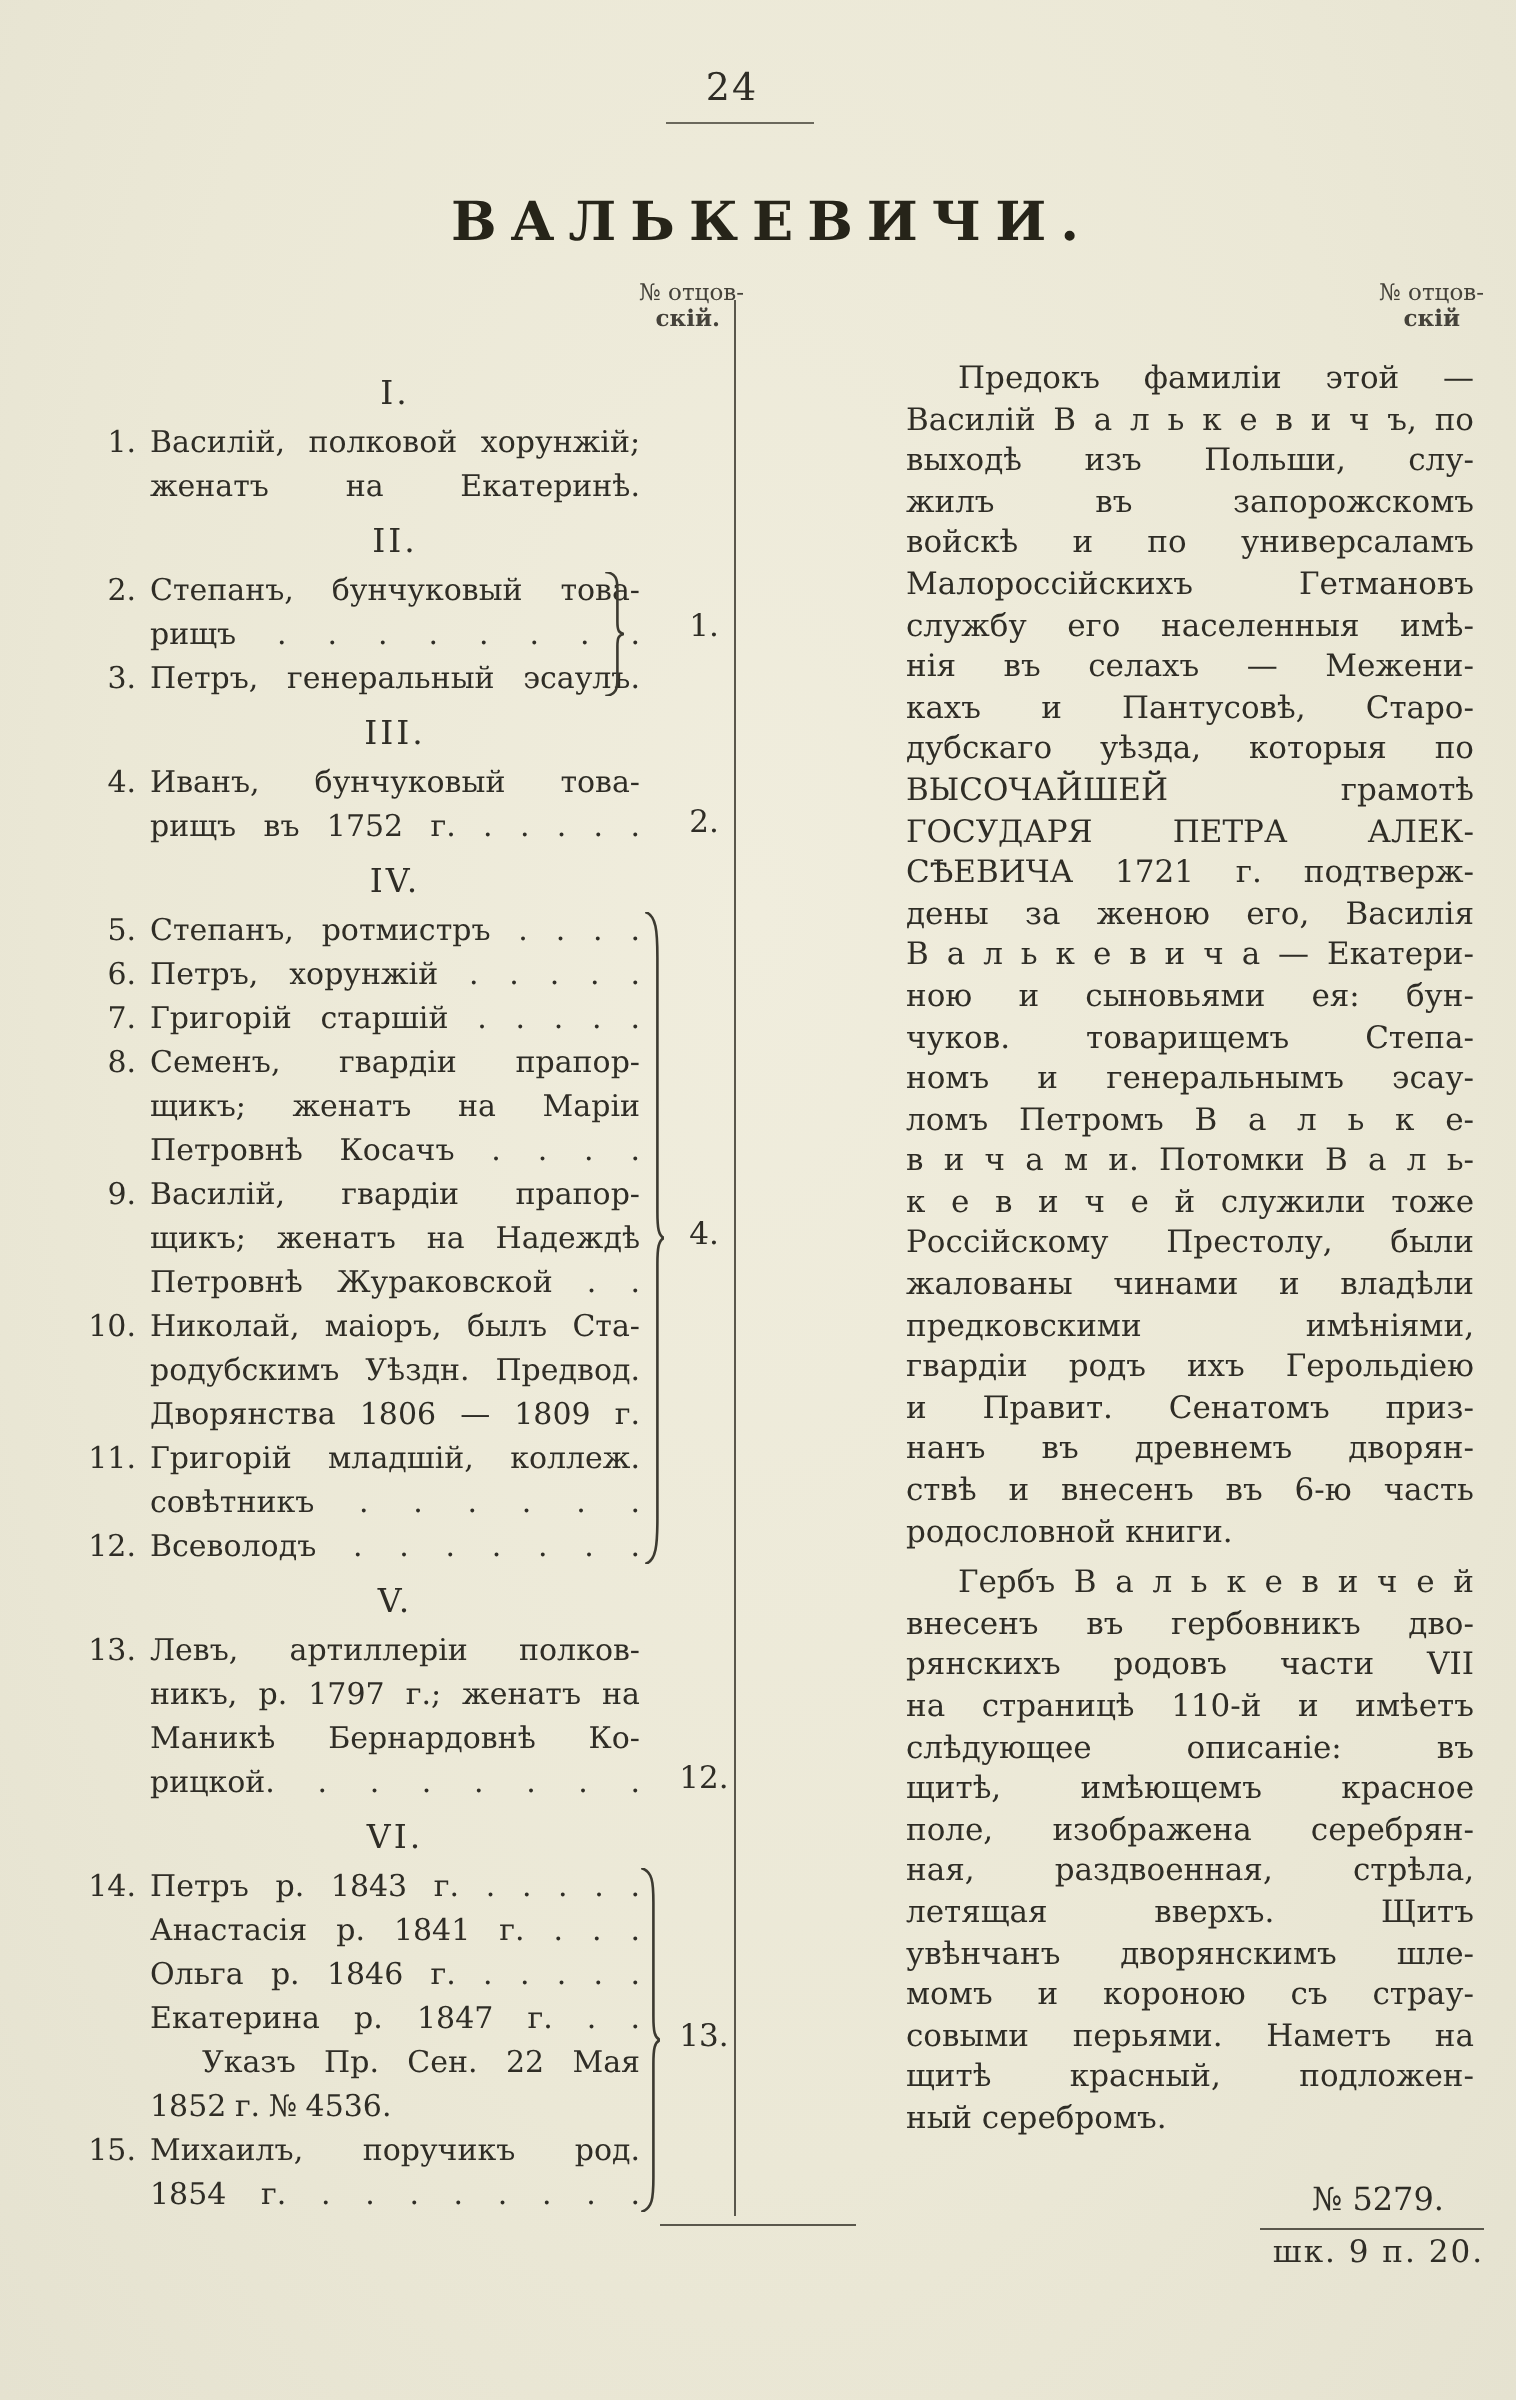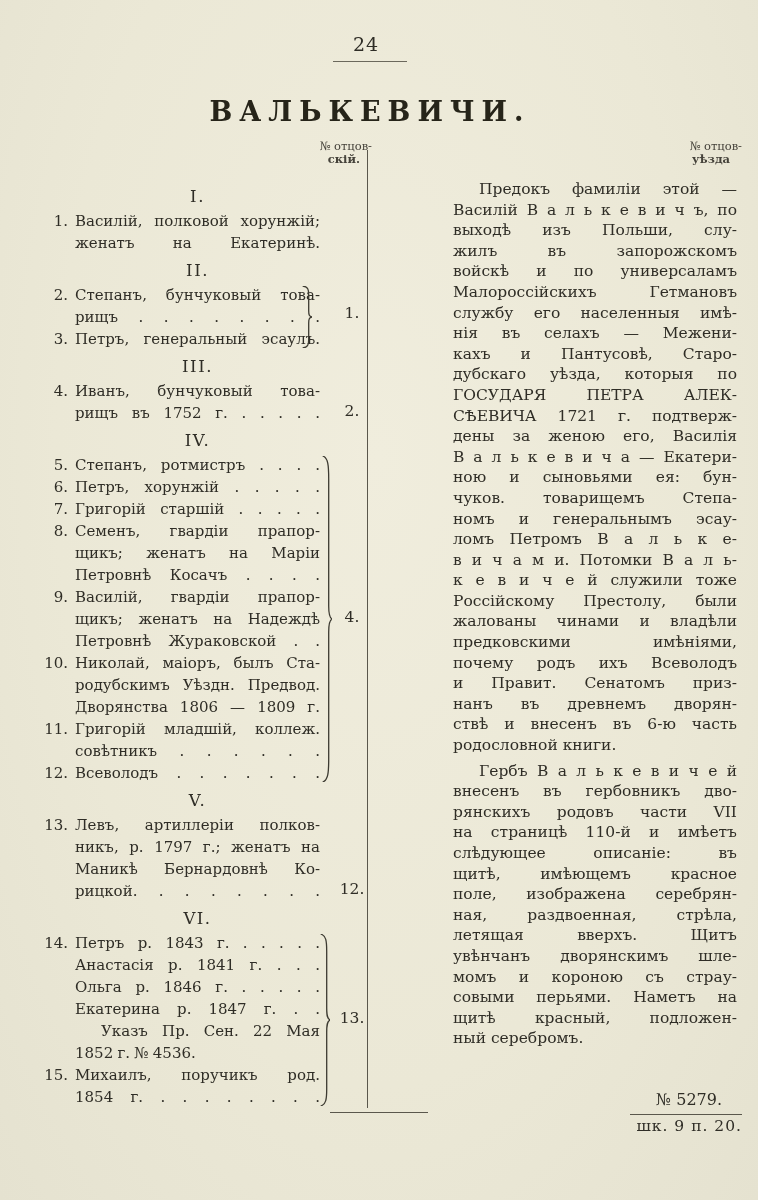--- a/index.html
+++ b/index.html
@@ -17,21 +17,21 @@
   }
   .pageno {
     position:absolute; top:33px; left:296px; width:140px;
     text-align:center; font-size:19px; letter-spacing:1px;
   }
   .pageno-rule {
     position:absolute; top:61px; left:333px; width:74px;
     border-top:1px solid #6b685c;
   }
   .title {
-    position:absolute; top:96px; left:0; width:740px;
+    position:absolute; top:96px; left:16px; width:740px;
     text-align:center; font-weight:bold; font-size:27px; letter-spacing:7px;
     color:#262419;
   }
   .colhdr { position:absolute; top:140px; font-size:11.5px; line-height:13px; color:#45423a; }
   .colhdr .h1 { text-align:right; }
   .colhdr .h2 { text-align:right; padding-right:12px;font-weight:bold; }
   .lhdr { left:298px; width:74px; }
   .rhdr { left:666px; width:76px; }
   .vrule {
     position:absolute; left:367px; top:150px; height:958px; width:1px;
@@ -85,21 +85,21 @@
 <div class="pageno-rule"></div>
 
 <div class="title">ВАЛЬКЕВИЧИ.</div>
 
 <div class="colhdr lhdr">
   <div class="h1">№ отцов-</div>
   <div class="h2">скій.</div>
 </div>
 <div class="colhdr rhdr">
   <div class="h1">№ отцов-</div>
-  <div class="h2">уѣзда</div>
+  <div class="h2">скій</div>
 </div>
 
 <div class="vrule"></div>
 
 <div class="lcol">
 
 <div class="lline gen">
     <span class="lnum"></span>
     <span class="ltext">I.</span>
   </div>
@@ -282,34 +282,35 @@
 <div class="rline ind j">Предокъ фамиліи этой —</div>
     <div class="rline j">Василій В&nbsp;а&nbsp;л&nbsp;ь&nbsp;к&nbsp;е&nbsp;в&nbsp;и&nbsp;ч&nbsp;ъ, по</div>
     <div class="rline j">выходѣ изъ Польши, слу-</div>
     <div class="rline j">жилъ въ запорожскомъ</div>
     <div class="rline j">войскѣ и по универсаламъ</div>
     <div class="rline j">Малороссійскихъ Гетмановъ</div>
     <div class="rline j">службу его населенныя имѣ-</div>
     <div class="rline j">нія въ селахъ — Межени-</div>
     <div class="rline j">кахъ и Пантусовѣ, Старо-</div>
     <div class="rline j">дубскаго уѣзда, которыя по</div>
+    <div class="rline j">ВЫСОЧАЙШЕЙ грамотѣ</div>
     <div class="rline j">ГОСУДАРЯ ПЕТРА АЛЕК-</div>
     <div class="rline j">СѢЕВИЧА 1721 г. подтверж-</div>
     <div class="rline j">дены за женою его, Василія</div>
     <div class="rline j">В&nbsp;а&nbsp;л&nbsp;ь&nbsp;к&nbsp;е&nbsp;в&nbsp;и&nbsp;ч&nbsp;а — Екатери-</div>
     <div class="rline j">ною и сыновьями ея: бун-</div>
     <div class="rline j">чуков. товарищемъ Степа-</div>
     <div class="rline j">номъ и генеральнымъ эсау-</div>
     <div class="rline j">ломъ Петромъ В&nbsp;а&nbsp;л&nbsp;ь&nbsp;к&nbsp;е-</div>
     <div class="rline j">в&nbsp;и&nbsp;ч&nbsp;а&nbsp;м&nbsp;и. Потомки В&nbsp;а&nbsp;л&nbsp;ь-</div>
     <div class="rline j">к&nbsp;е&nbsp;в&nbsp;и&nbsp;ч&nbsp;е&nbsp;й служили тоже</div>
     <div class="rline j">Россійскому Престолу, были</div>
     <div class="rline j">жалованы чинами и владѣли</div>
     <div class="rline j">предковскими имѣніями,</div>
-    <div class="rline j">почему родъ ихъ Всеволодъ</div>
+    <div class="rline j">гвардіи родъ ихъ Герольдіею</div>
     <div class="rline j">и Правит. Сенатомъ приз-</div>
     <div class="rline j">нанъ въ древнемъ дворян-</div>
     <div class="rline j">ствѣ и внесенъ въ 6-ю часть</div>
     <div class="rline">родословной книги.</div>
     <div class="rline ind j pgap">Гербъ В&nbsp;а&nbsp;л&nbsp;ь&nbsp;к&nbsp;е&nbsp;в&nbsp;и&nbsp;ч&nbsp;е&nbsp;й</div>
     <div class="rline j">внесенъ въ гербовникъ дво-</div>
     <div class="rline j">рянскихъ родовъ части VII</div>
     <div class="rline j">на страницѣ 110-й и имѣетъ</div>
     <div class="rline j">слѣдующее описаніе: въ</div>
     <div class="rline j">щитѣ, имѣющемъ красное</div>

